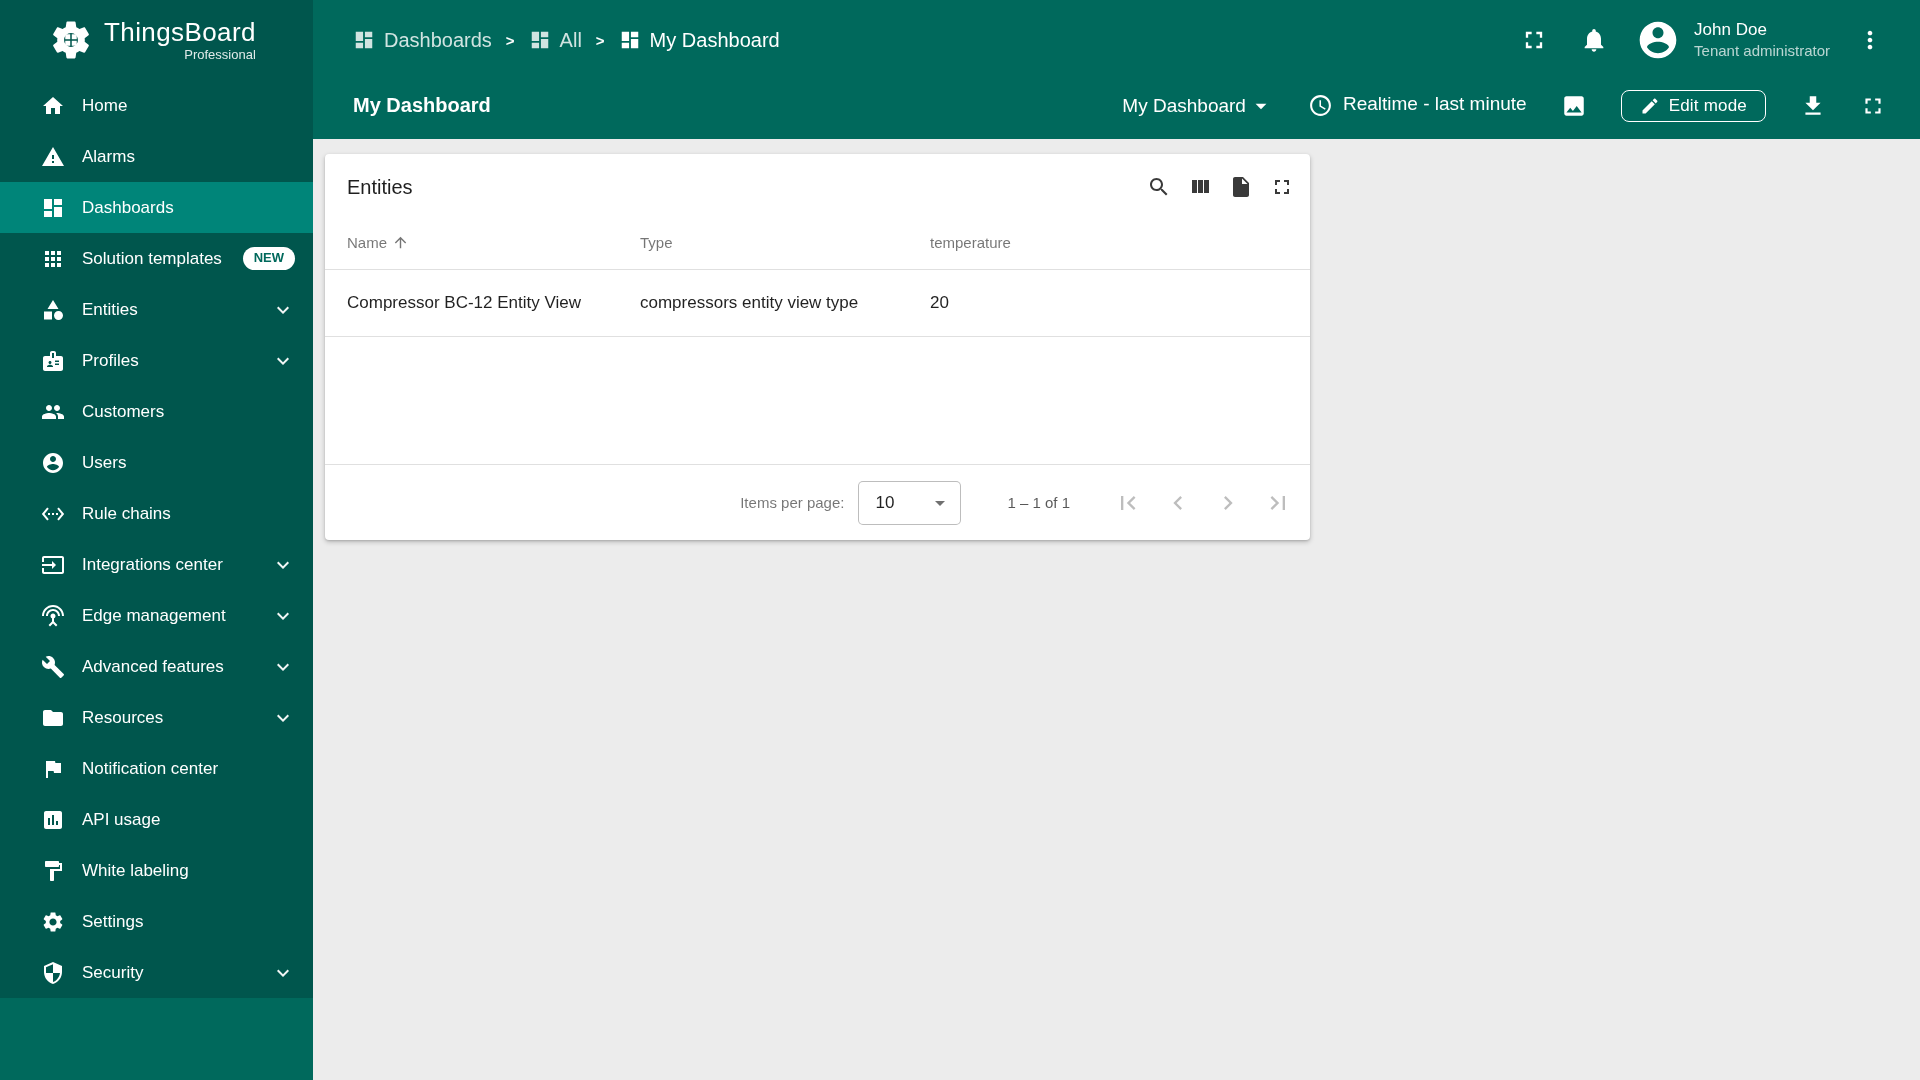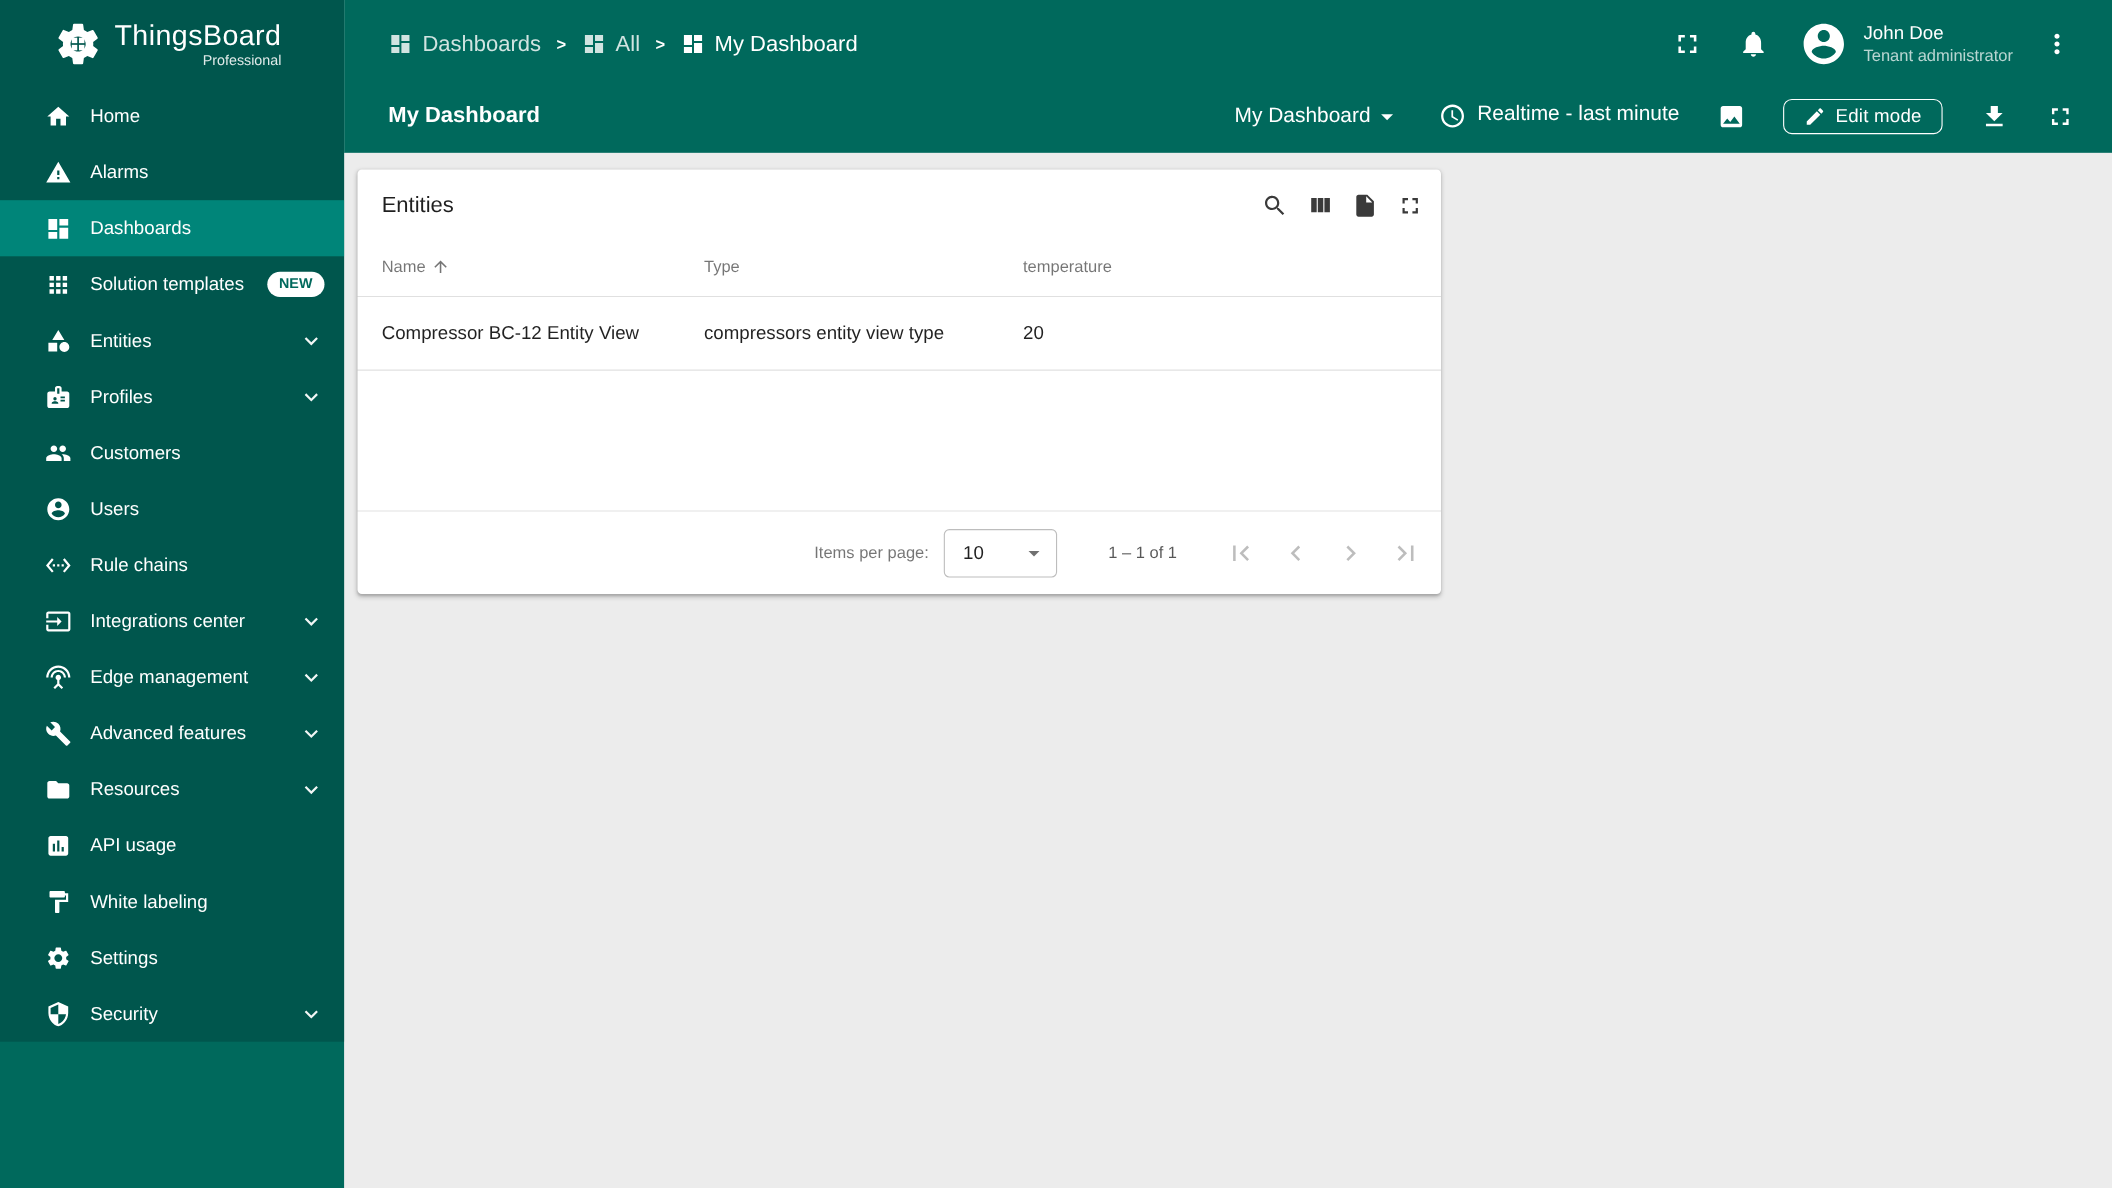--- a/index.html
+++ b/index.html
@@ -210,20 +210,26 @@
       <div class="nav-item">
         <svg class="ic" viewBox="0 0 24 24">
             <path d="M10 4H4c-1.1 0-1.99.9-1.99 2L2 18c0 1.1.9 2 2 2h16c1.1 0 2-.9 2-2V8c0-1.1-.9-2-2-2h-8l-2-2z"></path>
           </svg>
         <span class="nav-label">Resources</span>
         <svg class="chev" viewBox="0 0 24 24">
             <path d="M16.59 8.59L12 13.17 7.41 8.59 6 10l6 6 6-6z"></path>
           </svg>
       </div>
 
+      <div class="nav-item">
+        <svg class="ic" viewBox="0 0 24 24">
+            <path d="M14.4 6L14 4H5v17h2v-7h5.6l.4 2h7V6z"></path>
+          </svg>
+        <span class="nav-label">Notification center</span>
+      </div>
 
       <div class="nav-item">
         <svg class="ic" viewBox="0 0 24 24">
             <path d="M19 3H5c-1.1 0-2 .9-2 2v14c0 1.1.9 2 2 2h14c1.1 0 2-.9 2-2V5c0-1.1-.9-2-2-2zM9 17H7v-7h2v7zm4 0h-2V7h2v10zm4 0h-2v-4h2v4z"></path>
           </svg>
         <span class="nav-label">API usage</span>
       </div>
 
       <div class="nav-item">
         <svg class="ic" viewBox="0 0 24 24">

